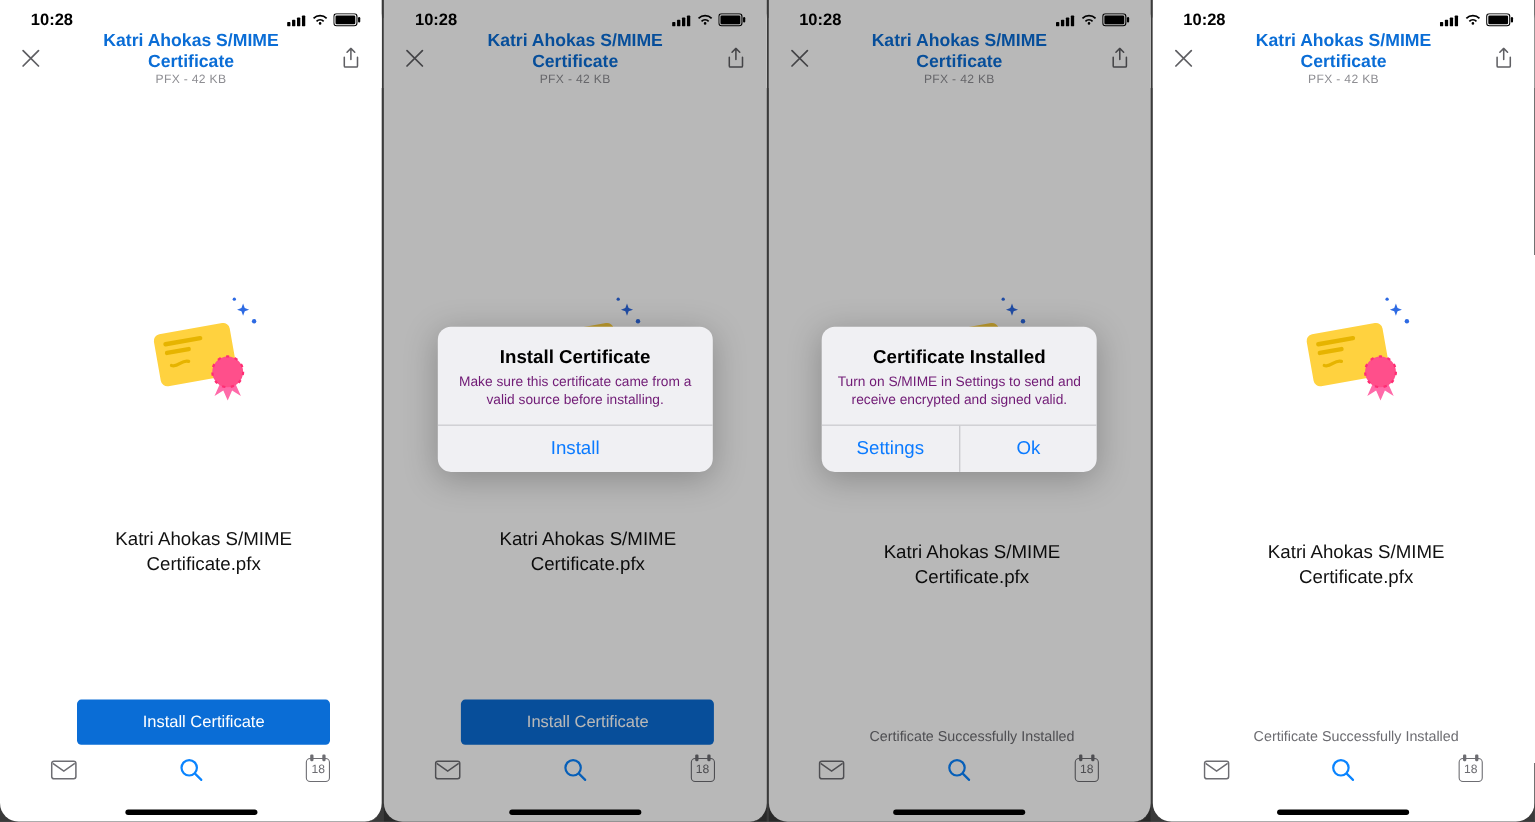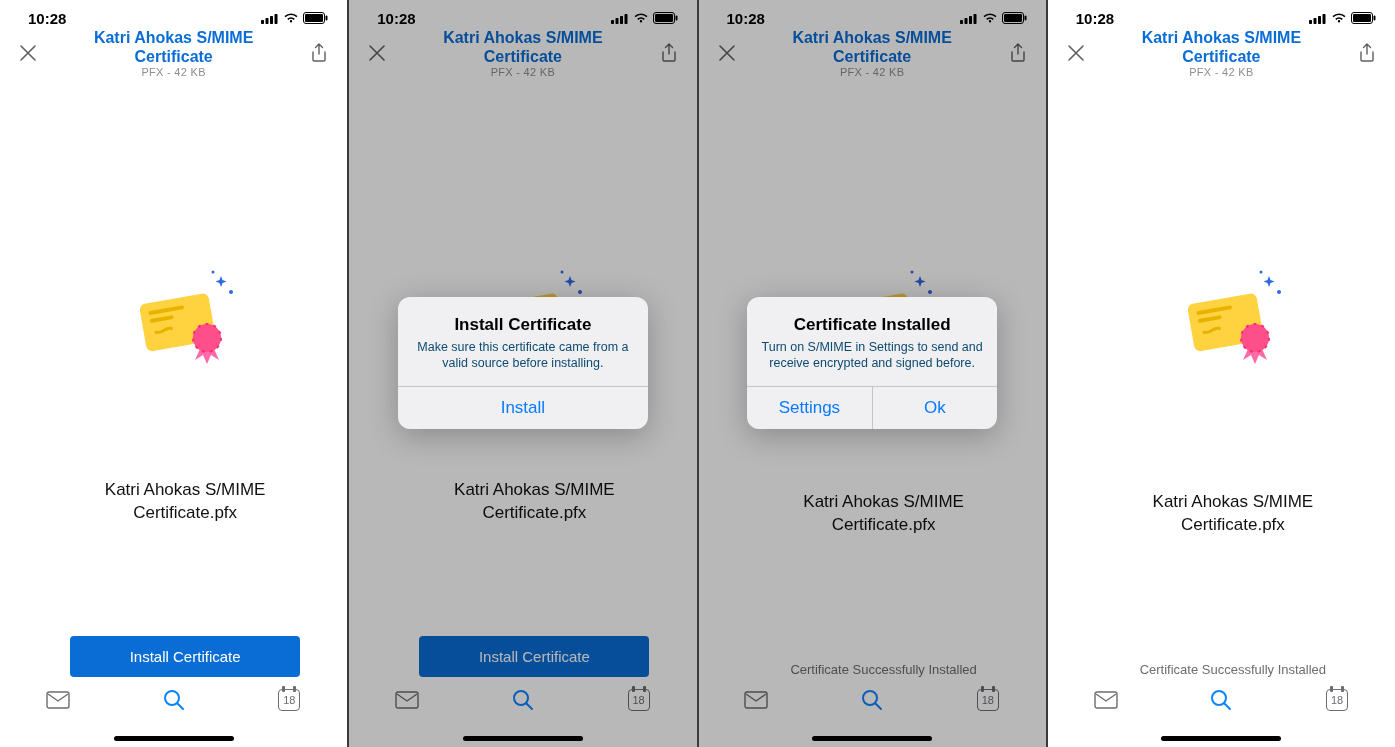--- a/index.html
+++ b/index.html
@@ -19,20 +19,21 @@
     background: #3a3a3a;
   }
   .phone {
     flex: 1 1 0;
     height: 100%;
     background: #fff;
     position: relative;
     display: flex;
     flex-direction: column;
     border-right: 2px solid #3a3a3a;
+    border-radius: 17px;
   }
   .phone:last-child { border-right: none; }
   .phone.dim::after {
     content: "";
     position: absolute;
     inset: 0;
     background: rgba(0,0,0,.28);
     pointer-events: none;
     z-index: 5;
   }
@@ -168,21 +169,21 @@
     transform: translate(-50%, -58%);
     width: 250px;
     background: #f0f0f3;
     border-radius: 12px;
     z-index: 10;
     overflow: hidden;
     box-shadow: 0 6px 30px rgba(0,0,0,.25);
   }
   .alert-body { padding: 18px 14px 14px 14px; text-align: center; }
   .alert-title { font-size: 17px; font-weight: 600; color:#000; margin-bottom: 4px; }
-  .alert-msg { font-size: 12.5px; color:#0c4a6e; line-height: 1.35; }
+  .alert-msg { font-size: 12.5px; color:#701a75; line-height: 1.35; }
   .alert-input {
     display:block;
     width: 94%;
     margin: 12px auto 2px auto;
     height: 28px;
     border: 1px solid #bcbcc0;
     border-radius: 1px;
     background: #fff;
     font-size: 13px;
     padding: 2px 6px;
@@ -457,21 +458,21 @@
         </span>
       <span class="tab">
           <span class="cal-badge">18</span>
         </span>
     </div>
     <div class="homebar"></div>
 
     <div class="alert">
       <div class="alert-body">
         <div class="alert-title">Certificate Installed</div>
-        <div class="alert-msg">Turn on S/MIME in Settings to send and receive encrypted and signed before.</div>
+        <div class="alert-msg">Turn on S/MIME in Settings to send and receive encrypted and signed valid.</div>
       </div>
       <div class="alert-actions ok-settings">
         <button>Settings</button>
         <button>Ok</button>
       </div>
     </div>
   </div>
 
   <div class="phone">
     <div class="statusbar">

